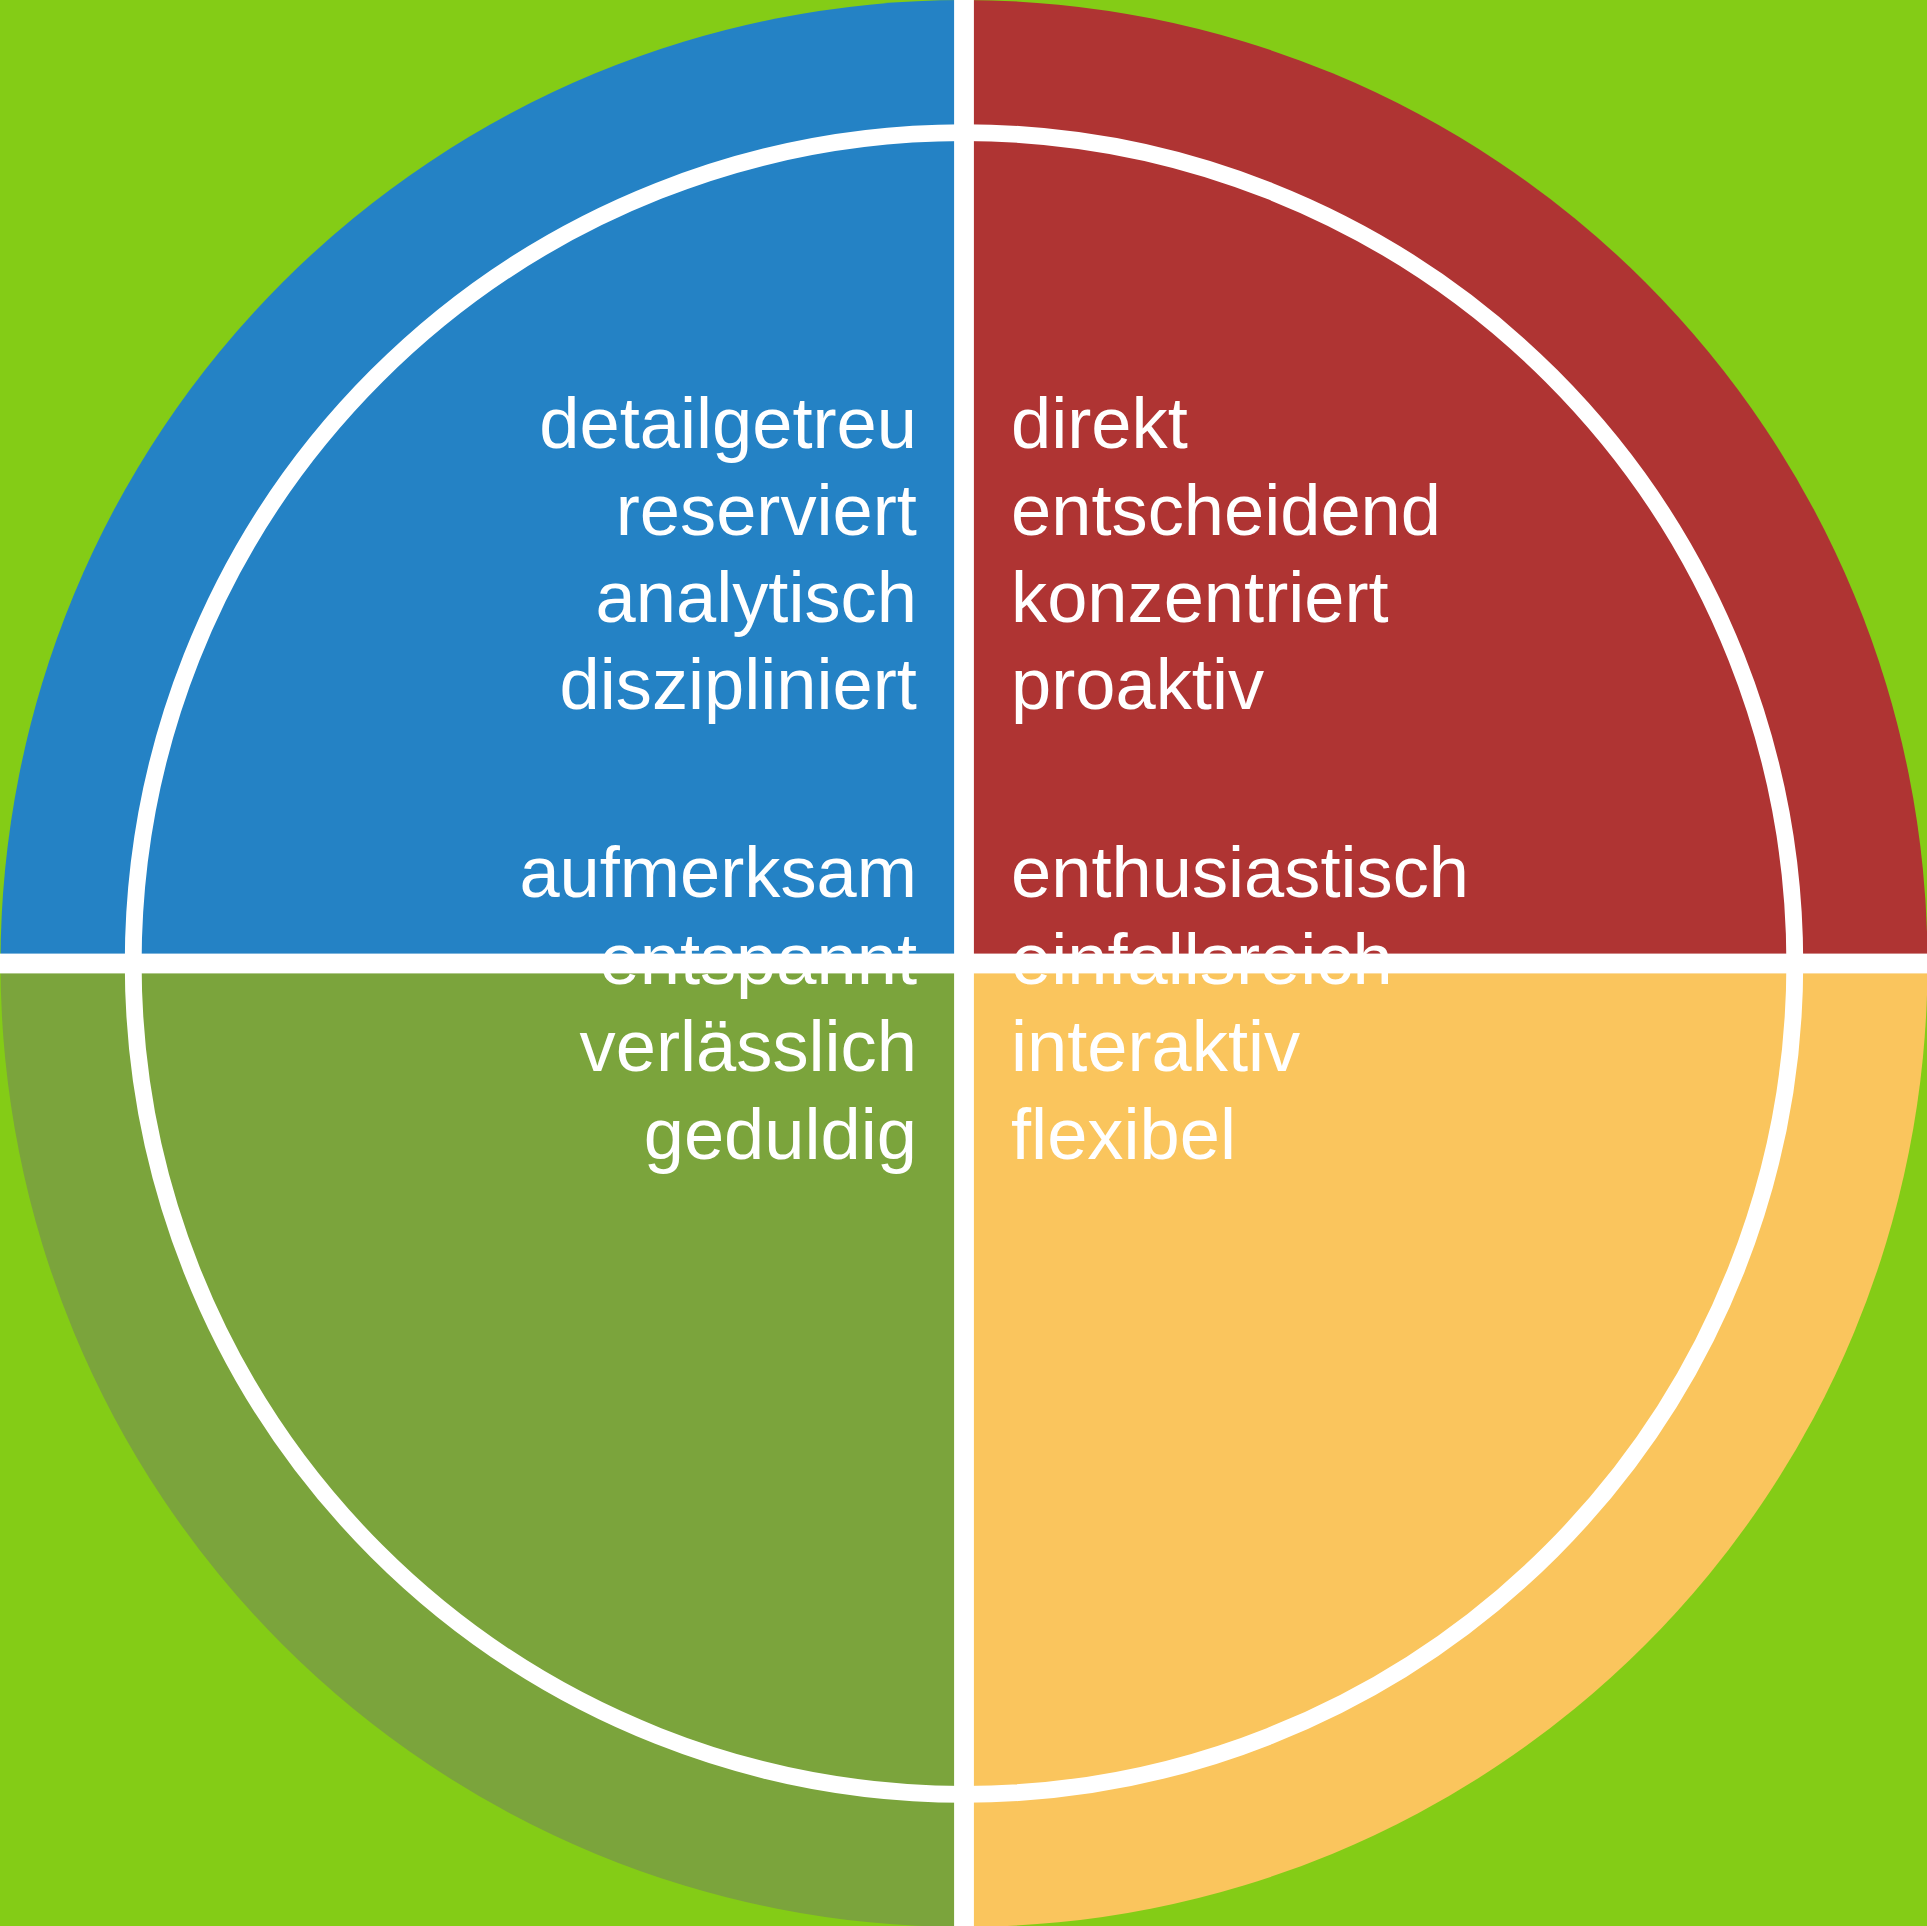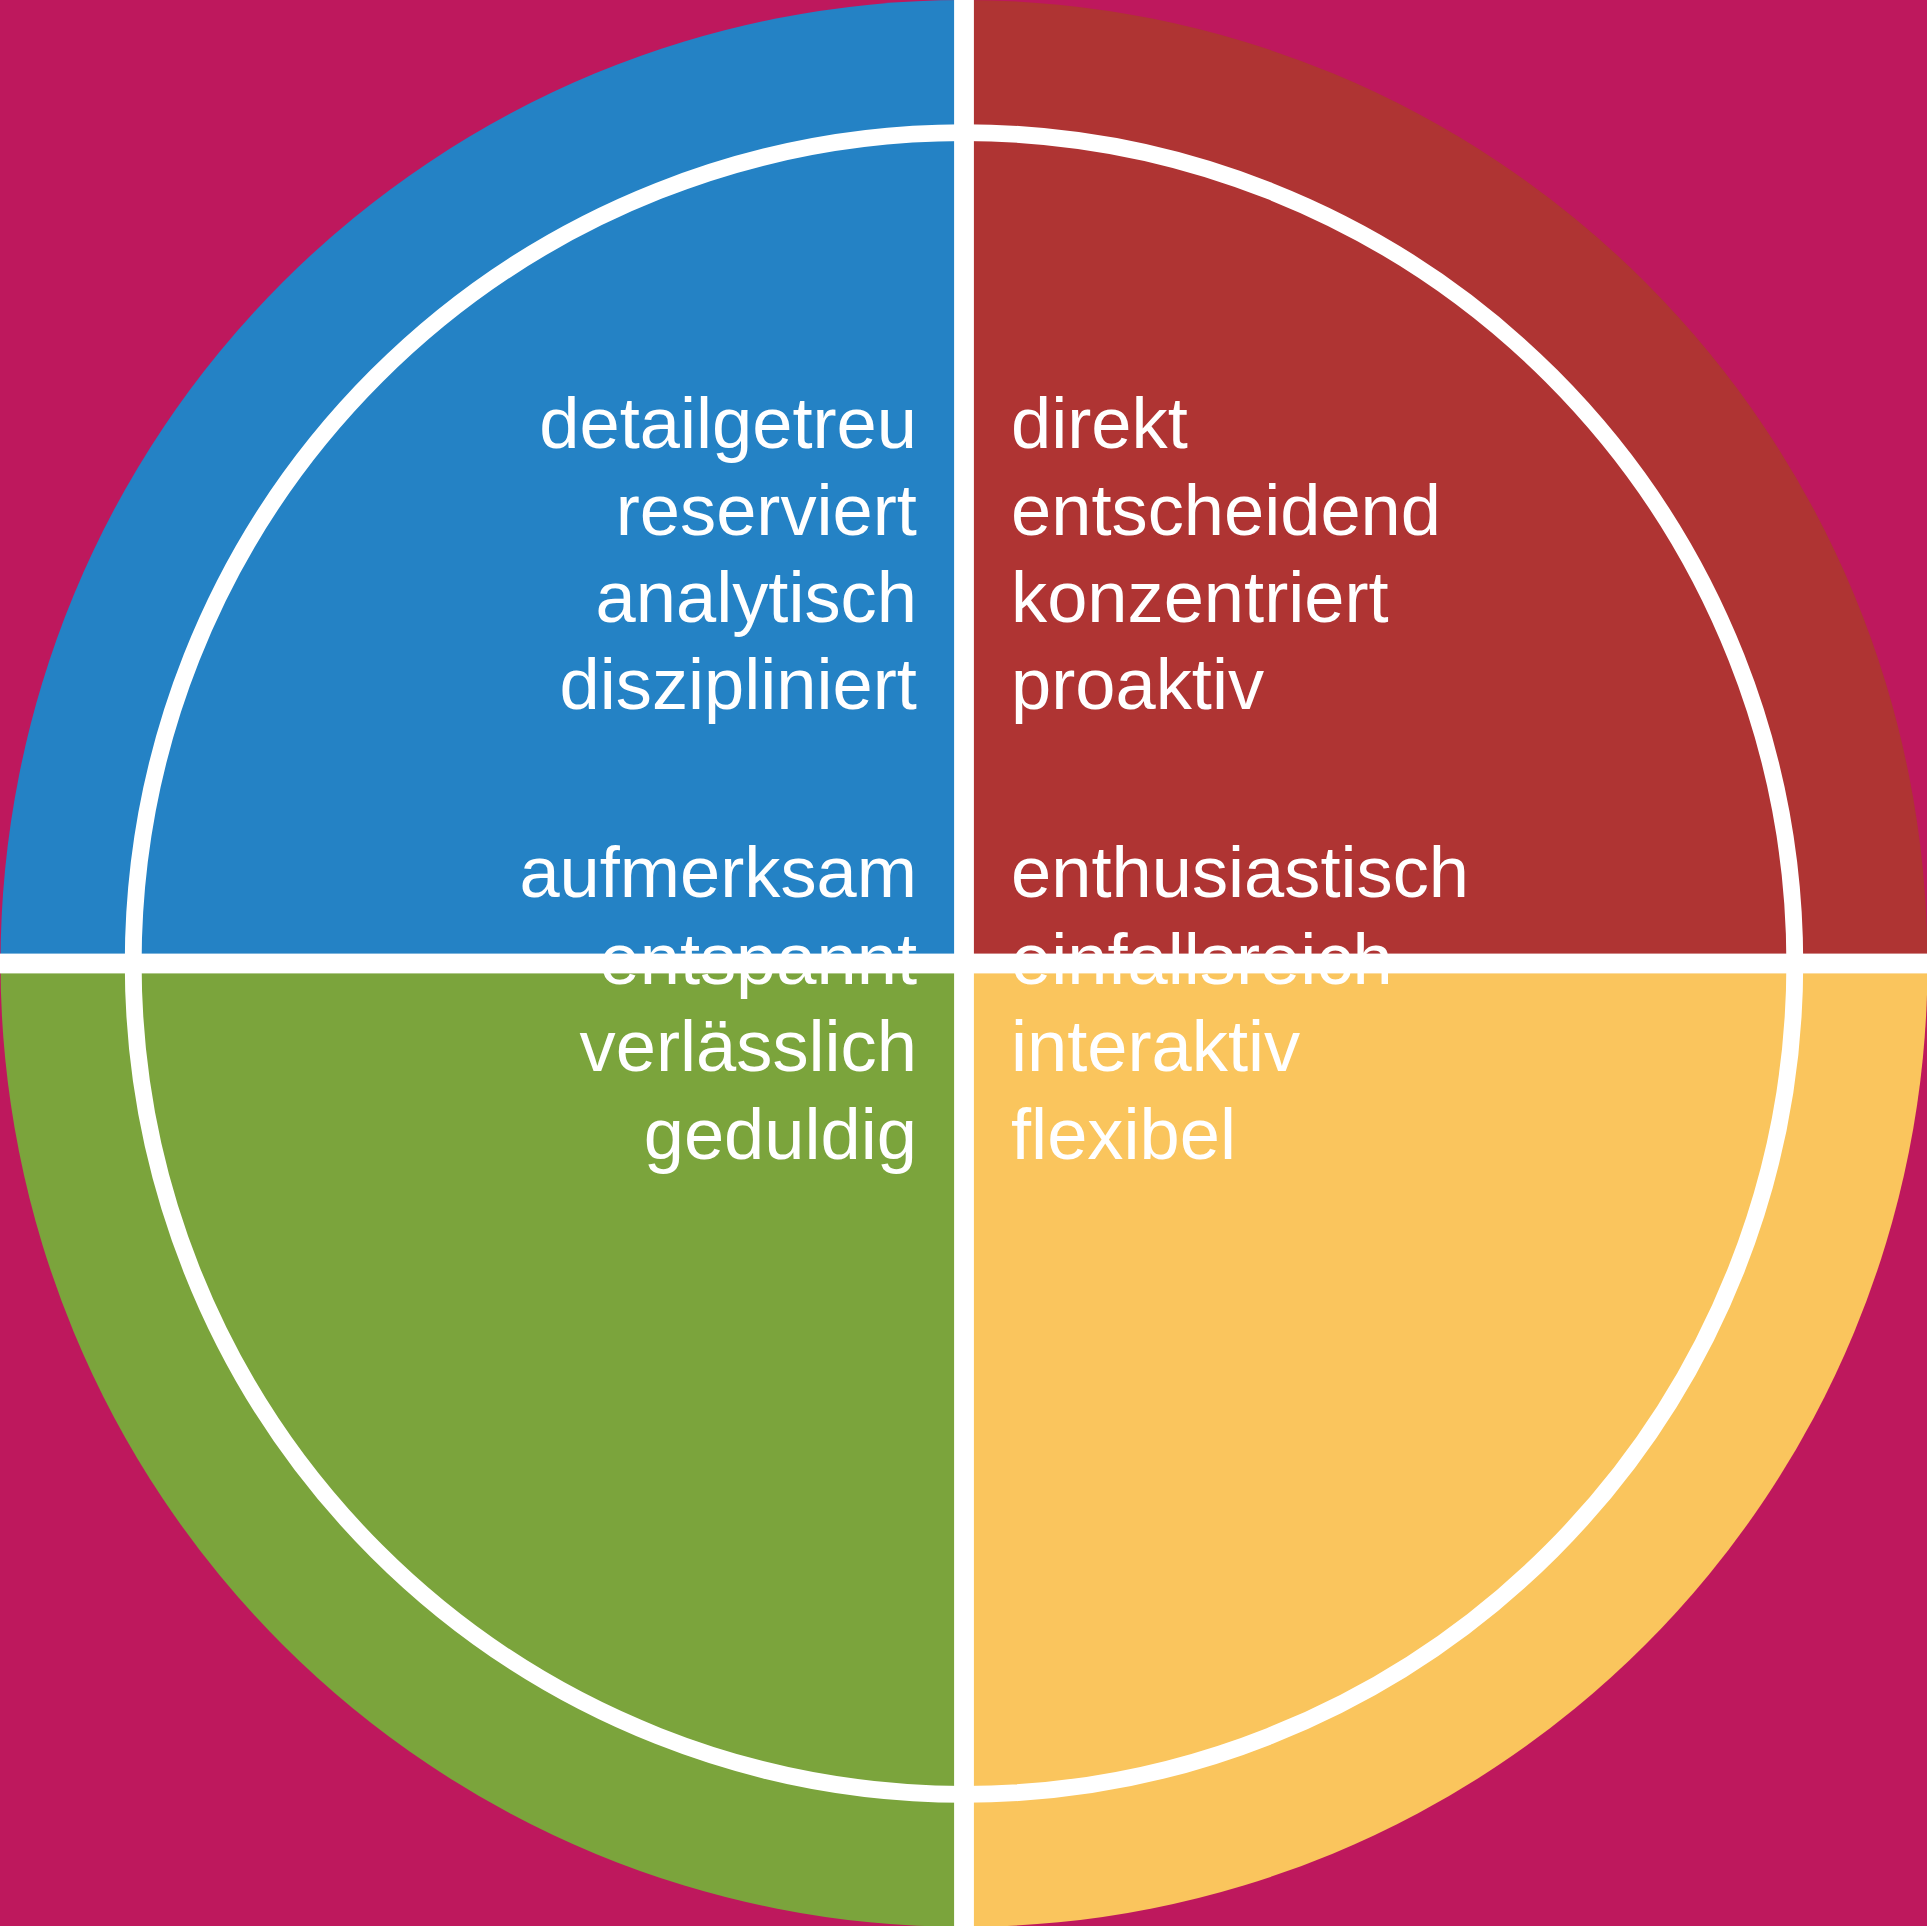--- a/index.html
+++ b/index.html
@@ -4,21 +4,21 @@
 <style>
   html, body {
     margin: 0;
     padding: 0;
     background: #ffffff;
   }
   .page {
     width: 1928px;
     height: 1927px;
     position: relative;
-    background: #be185d;
+    background: #84cc16;
     overflow: hidden;
   }
   svg.wheel {
     display: block;
   }
   svg.wheel text {
     font-family: "Liberation Sans", sans-serif;
     font-size: 73px;
     font-weight: 400;
   }

